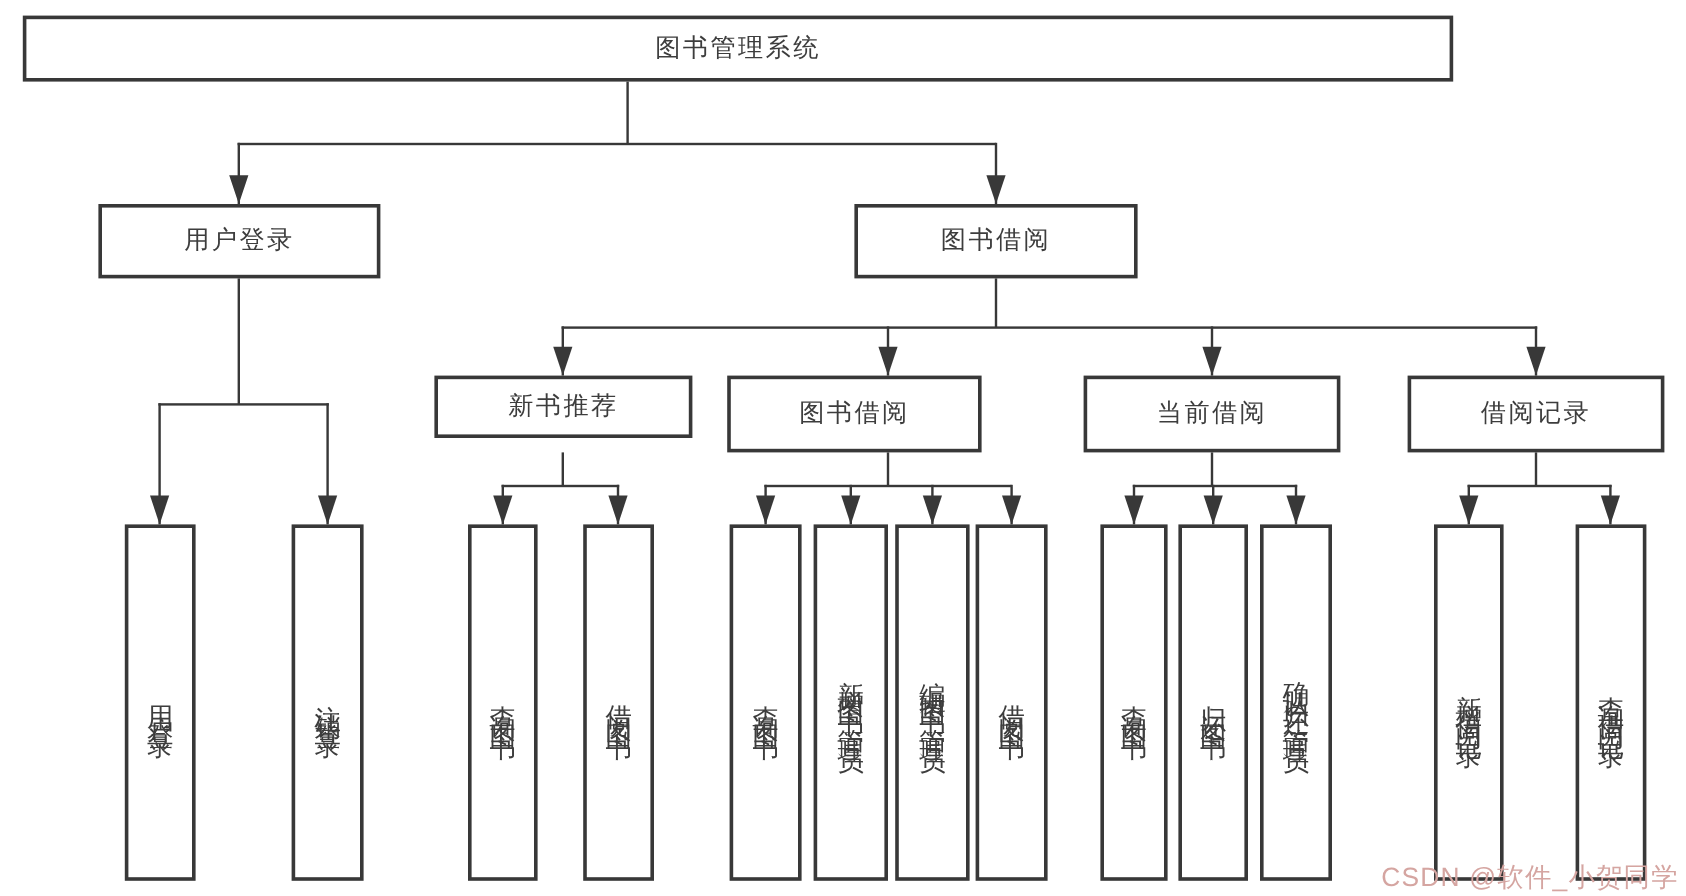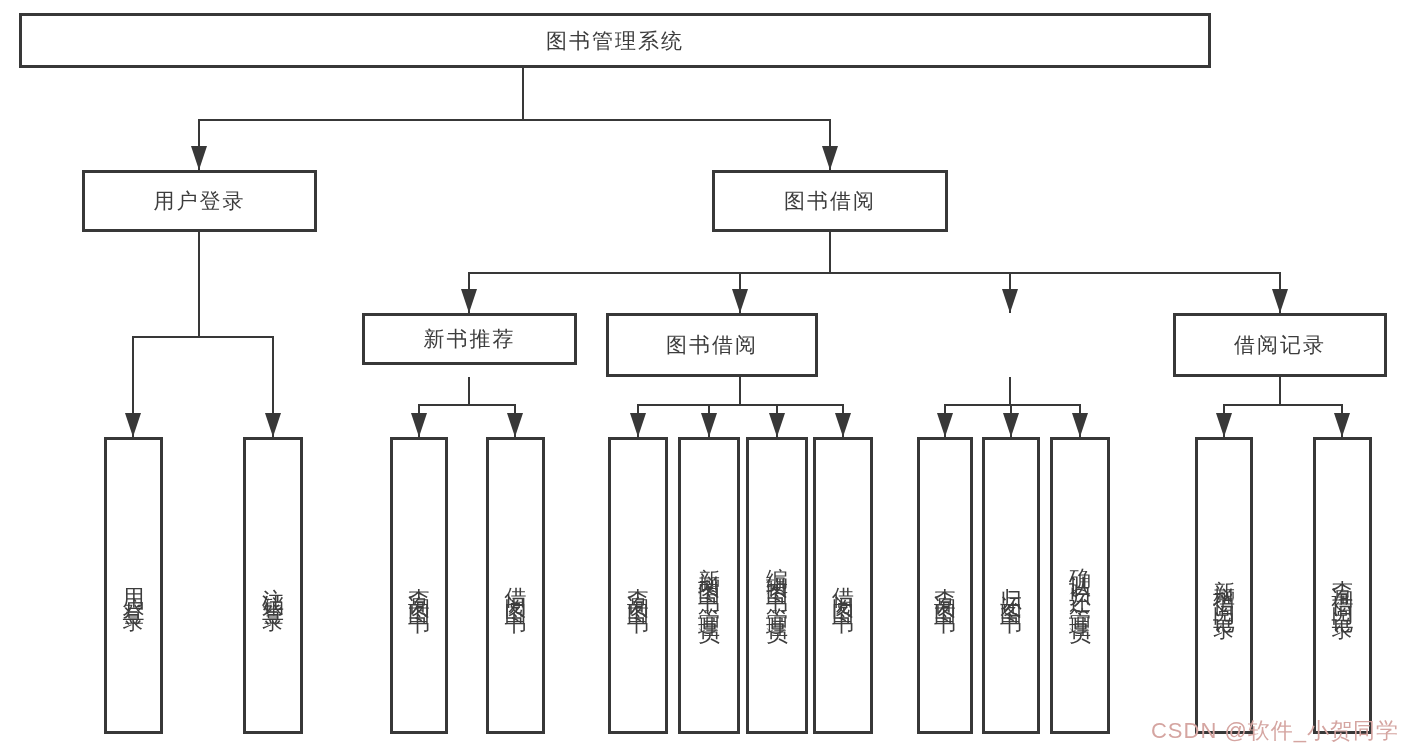--- a/index.html
+++ b/index.html
@@ -68,20 +68,21 @@
   <div class="box" style="left:19px;top:13px;width:1192px;height:55px">图书管理系统</div>
 
   <div class="box" style="left:82px;top:170px;width:235px;height:62px">用户登录</div>
 
   <div class="box" style="left:712px;top:170px;width:236px;height:62px">图书借阅</div>
 
   <div class="box" style="left:362px;top:313px;width:215px;height:52px">新书推荐</div>
 
   <div class="box" style="left:606px;top:313px;width:212px;height:64px">图书借阅</div>
 
+  <div class="box" style="left:903px;top:313px;width:214px;height:64px">当前借阅</div>
 
   <div class="box" style="left:1173px;top:313px;width:214px;height:64px">借阅记录</div>
 
   <div class="box vbox" style="left:104px;top:437px;width:59px;height:297px">用户登录</div>
 
   <div class="box vbox" style="left:243px;top:437px;width:60px;height:297px">注销登录</div>
 
   <div class="box vbox" style="left:390px;top:437px;width:58px;height:297px">查询图书</div>
 
   <div class="box vbox" style="left:486px;top:437px;width:59px;height:297px">借阅图书</div>

